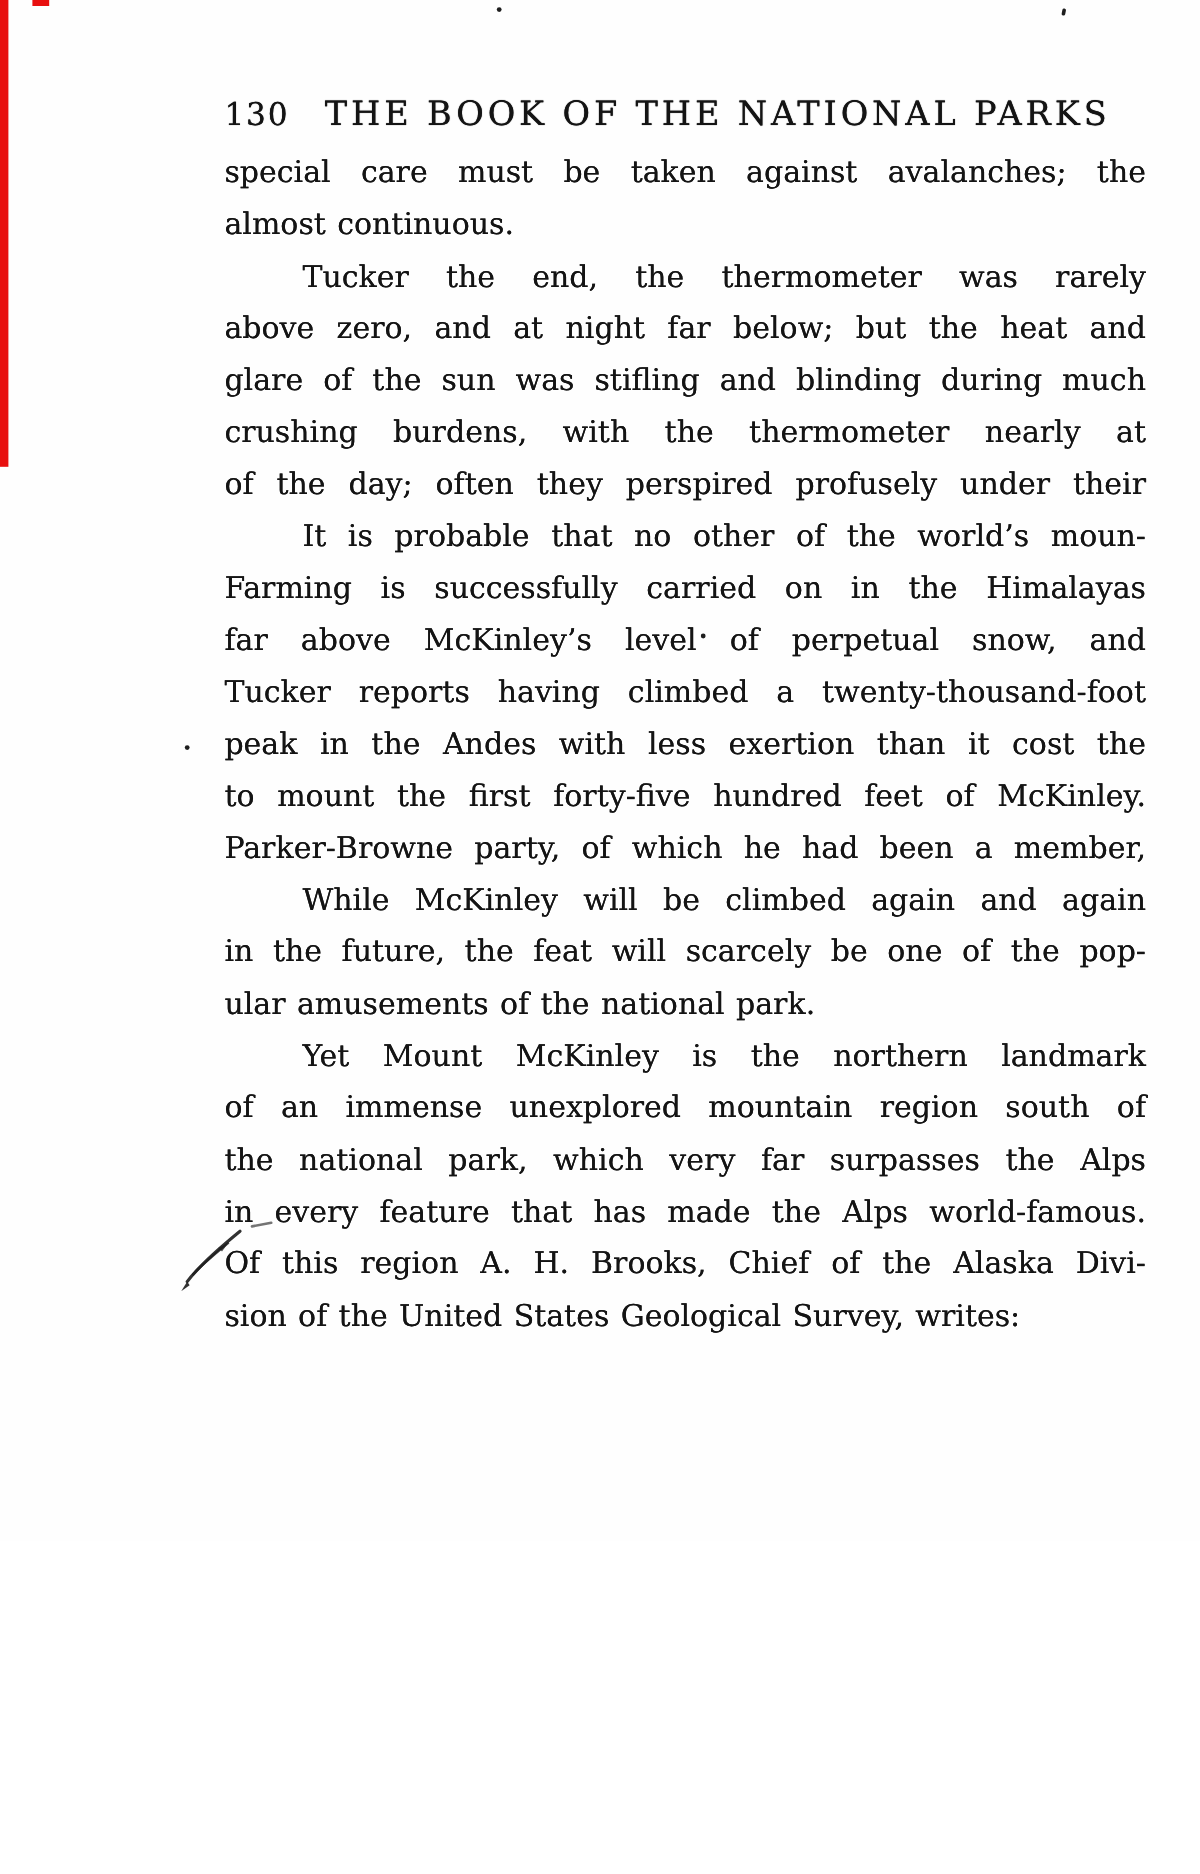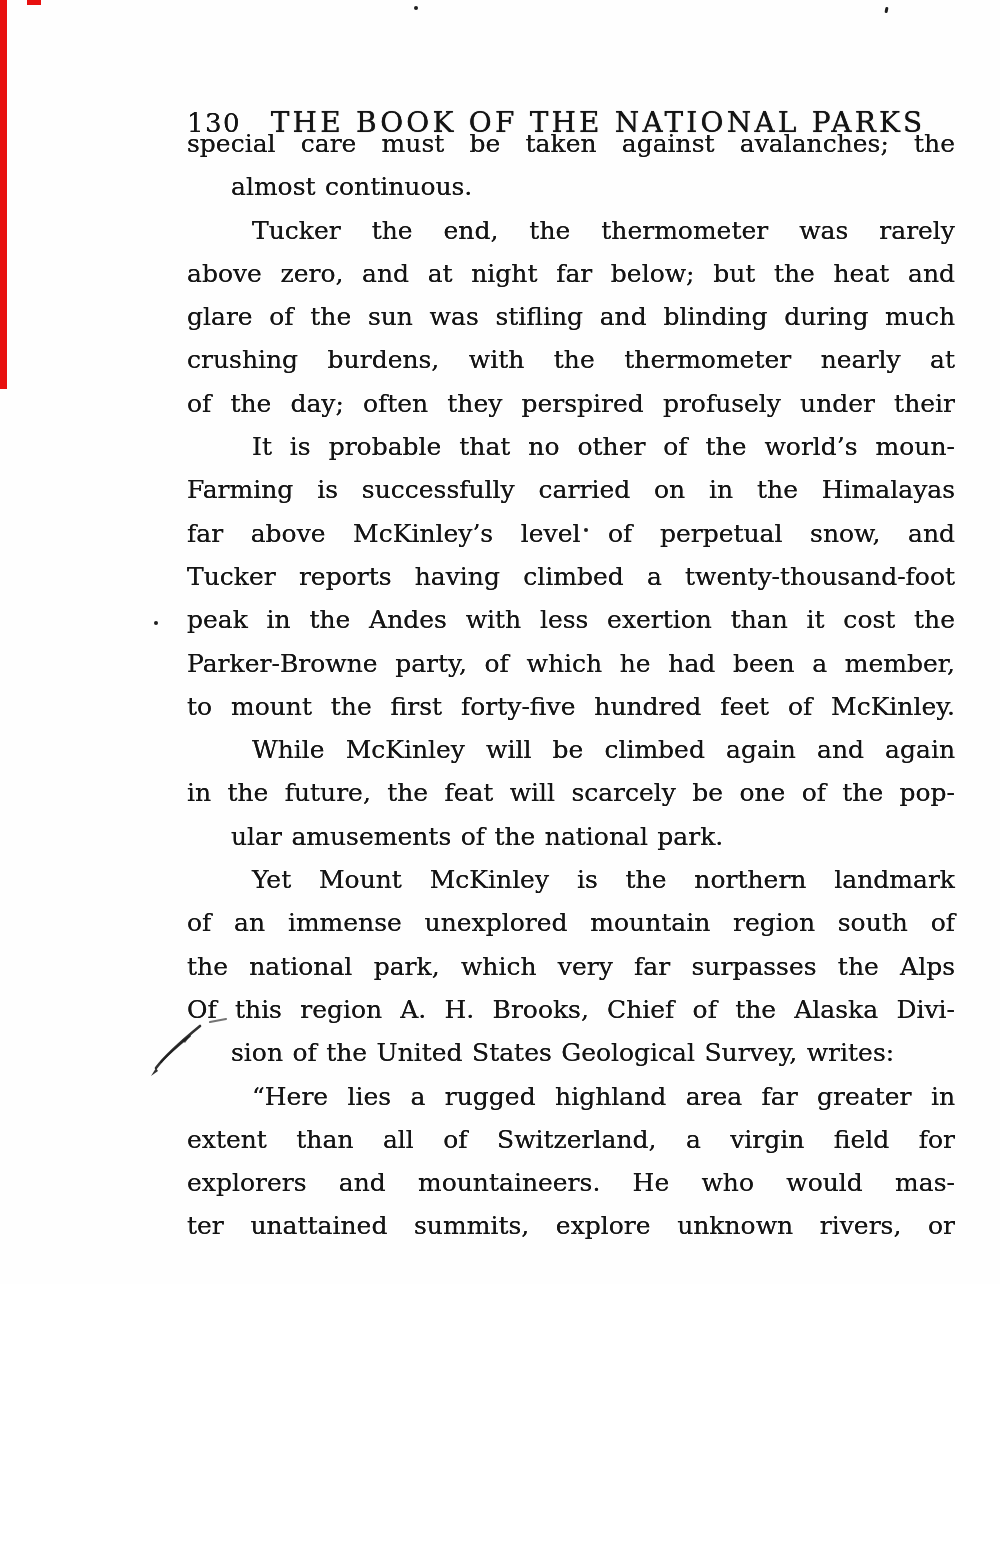--- a/index.html
+++ b/index.html
@@ -13,30 +13,30 @@
     position:absolute; top:78px; left:187px; width:768px;
     display:flex; align-items:baseline;
   }
   .pagenum {
     font-size:26px; letter-spacing:1.5px;
     font-variant-numeric:oldstyle-nums;
     text-shadow:0 0 .6px #000;
   }
   .head-title {
     flex:1; text-align:center; font-size:28px; letter-spacing:3.2px;
-    white-space:nowrap; text-shadow:0 0 .7px #000;margin-top:28px;
+    white-space:nowrap; text-shadow:0 0 .7px #000;
   }
   
   .textblock {
     position:absolute; top:122px; left:187px; width:768px;
     font-size:25px; line-height:43.3px; word-spacing:1.5px;
     text-shadow:0 0 .55px rgba(0,0,0,.85);
   }
   .line { text-align:justify; text-align-last:justify; }
-  .line.pend { text-align-last:left;margin-left:44px; }
+  .line.pend { text-align-last:left; }
   .line.indent { text-indent:65px; }
   
   .pen-mark { position:absolute; left:148px; top:1008px; }
   .speck { position:absolute; background:#1e1e1e; border-radius:50%; }
   .speck.s1 { left:414px; top:6px;    width:4px; height:4px; }
   .speck.s2 { left:885px; top:7px;    width:3px; height:6px; border-radius:2px; transform:rotate(12deg); }
   .speck.s3 { left:154px; top:621px;  width:4px; height:4px; }
   .speck.s4 { left:584px; top:528px;  width:4px; height:4px; }
   .speck.s5 { left:56px;  top:1476px; width:9px; height:3px; border-radius:1px; }
   
@@ -74,40 +74,35 @@
       <div class="line">glare of the sun was stifling and blinding during much</div>
       <div class="line">crushing burdens, with the thermometer nearly at</div>
       <div class="line">of the day; often they perspired profusely under their</div>
     </div>
     <div>
       <div class="line indent">It is probable that no other of the world’s moun-</div>
       <div class="line">Farming is successfully carried on in the Himalayas</div>
       <div class="line">far above McKinley’s level of perpetual snow, and</div>
       <div class="line">Tucker reports having climbed a twenty-thousand-foot</div>
       <div class="line">peak in the Andes with less exertion than it cost the</div>
+      <div class="line">to mount the first forty-five hundred feet of McKinley.</div>
       <div class="line">Parker-Browne party, of which he had been a member,</div>
-      <div class="line">to mount the first forty-five hundred feet of McKinley.</div>
     </div>
     <div>
       <div class="line indent">While McKinley will be climbed again and again</div>
       <div class="line">in the future, the feat will scarcely be one of the pop-</div>
       <div class="line pend">ular amusements of the national park.</div>
     </div>
     <div>
       <div class="line indent">Yet Mount McKinley is the northern landmark</div>
       <div class="line">of an immense unexplored mountain region south of</div>
       <div class="line">the national park, which very far surpasses the Alps</div>
+      <div class="line">in every feature that has made the Alps world-famous.</div>
       <div class="line">Of this region A. H. Brooks, Chief of the Alaska Divi-</div>
       <div class="line pend">sion of the United States Geological Survey, writes:</div>
-    </div>
-    <div>
-      <div class="line indent">“Here lies a rugged highland area far greater in</div>
-      <div class="line">extent than all of Switzerland, a virgin field for</div>
-      <div class="line">explorers and mountaineers. He who would mas-</div>
-      <div class="line">ter unattained summits, explore unknown rivers, or</div>
     </div>
   </div>
 
   <svg class="pen-mark" width="90" height="70">
     <path d="M8 60 C 14 52, 30 36, 52 18" stroke="#1c1c1c" stroke-width="2.6" fill="none" stroke-linecap="round" opacity="0.9"></path>
     <path d="M13 54 C 20 46, 30 38, 42 28" stroke="#1c1c1c" stroke-width="2" fill="none" stroke-linecap="round" opacity="0.8"></path>
     <path d="M8 60 L 3 68 L 10 63 Z" fill="#1c1c1c" opacity="0.9"></path>
     <path d="M34 32 l 8 -4 -5 7 z" fill="#1c1c1c" opacity="0.75"></path>
     <path d="M62 14 l 16 -3" stroke="#2a2a2a" stroke-width="2.2" fill="none" stroke-linecap="round" opacity="0.65"></path>
   </svg>

